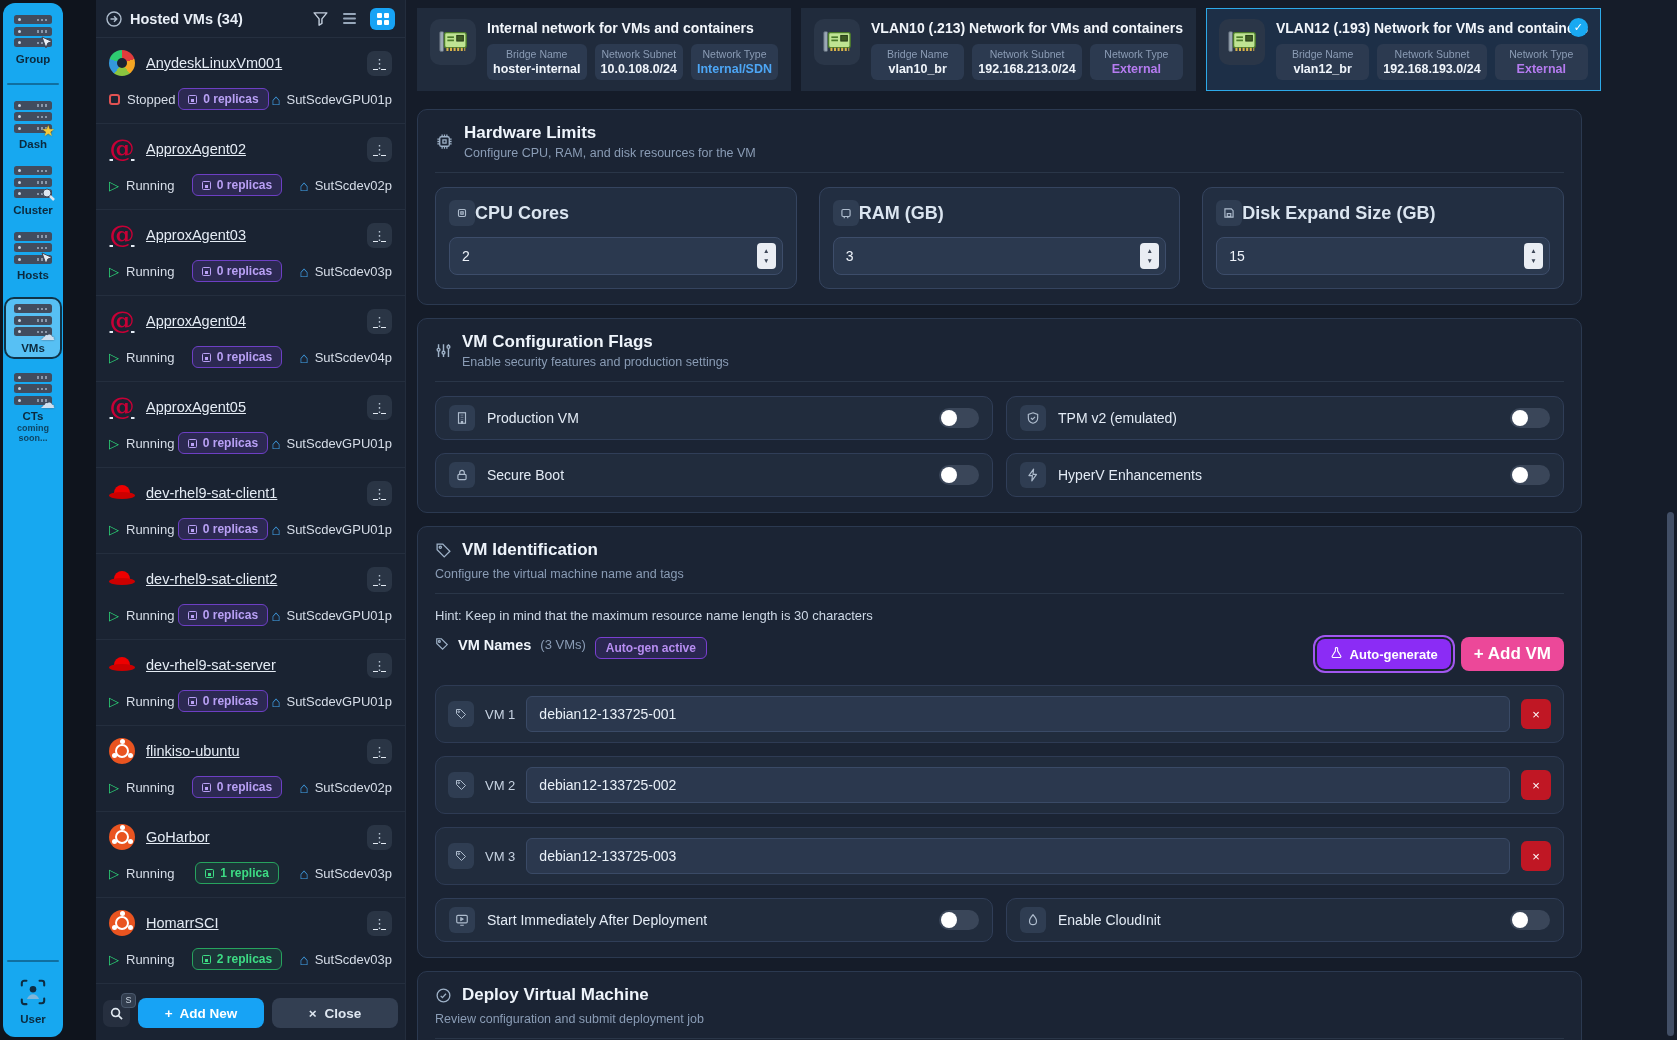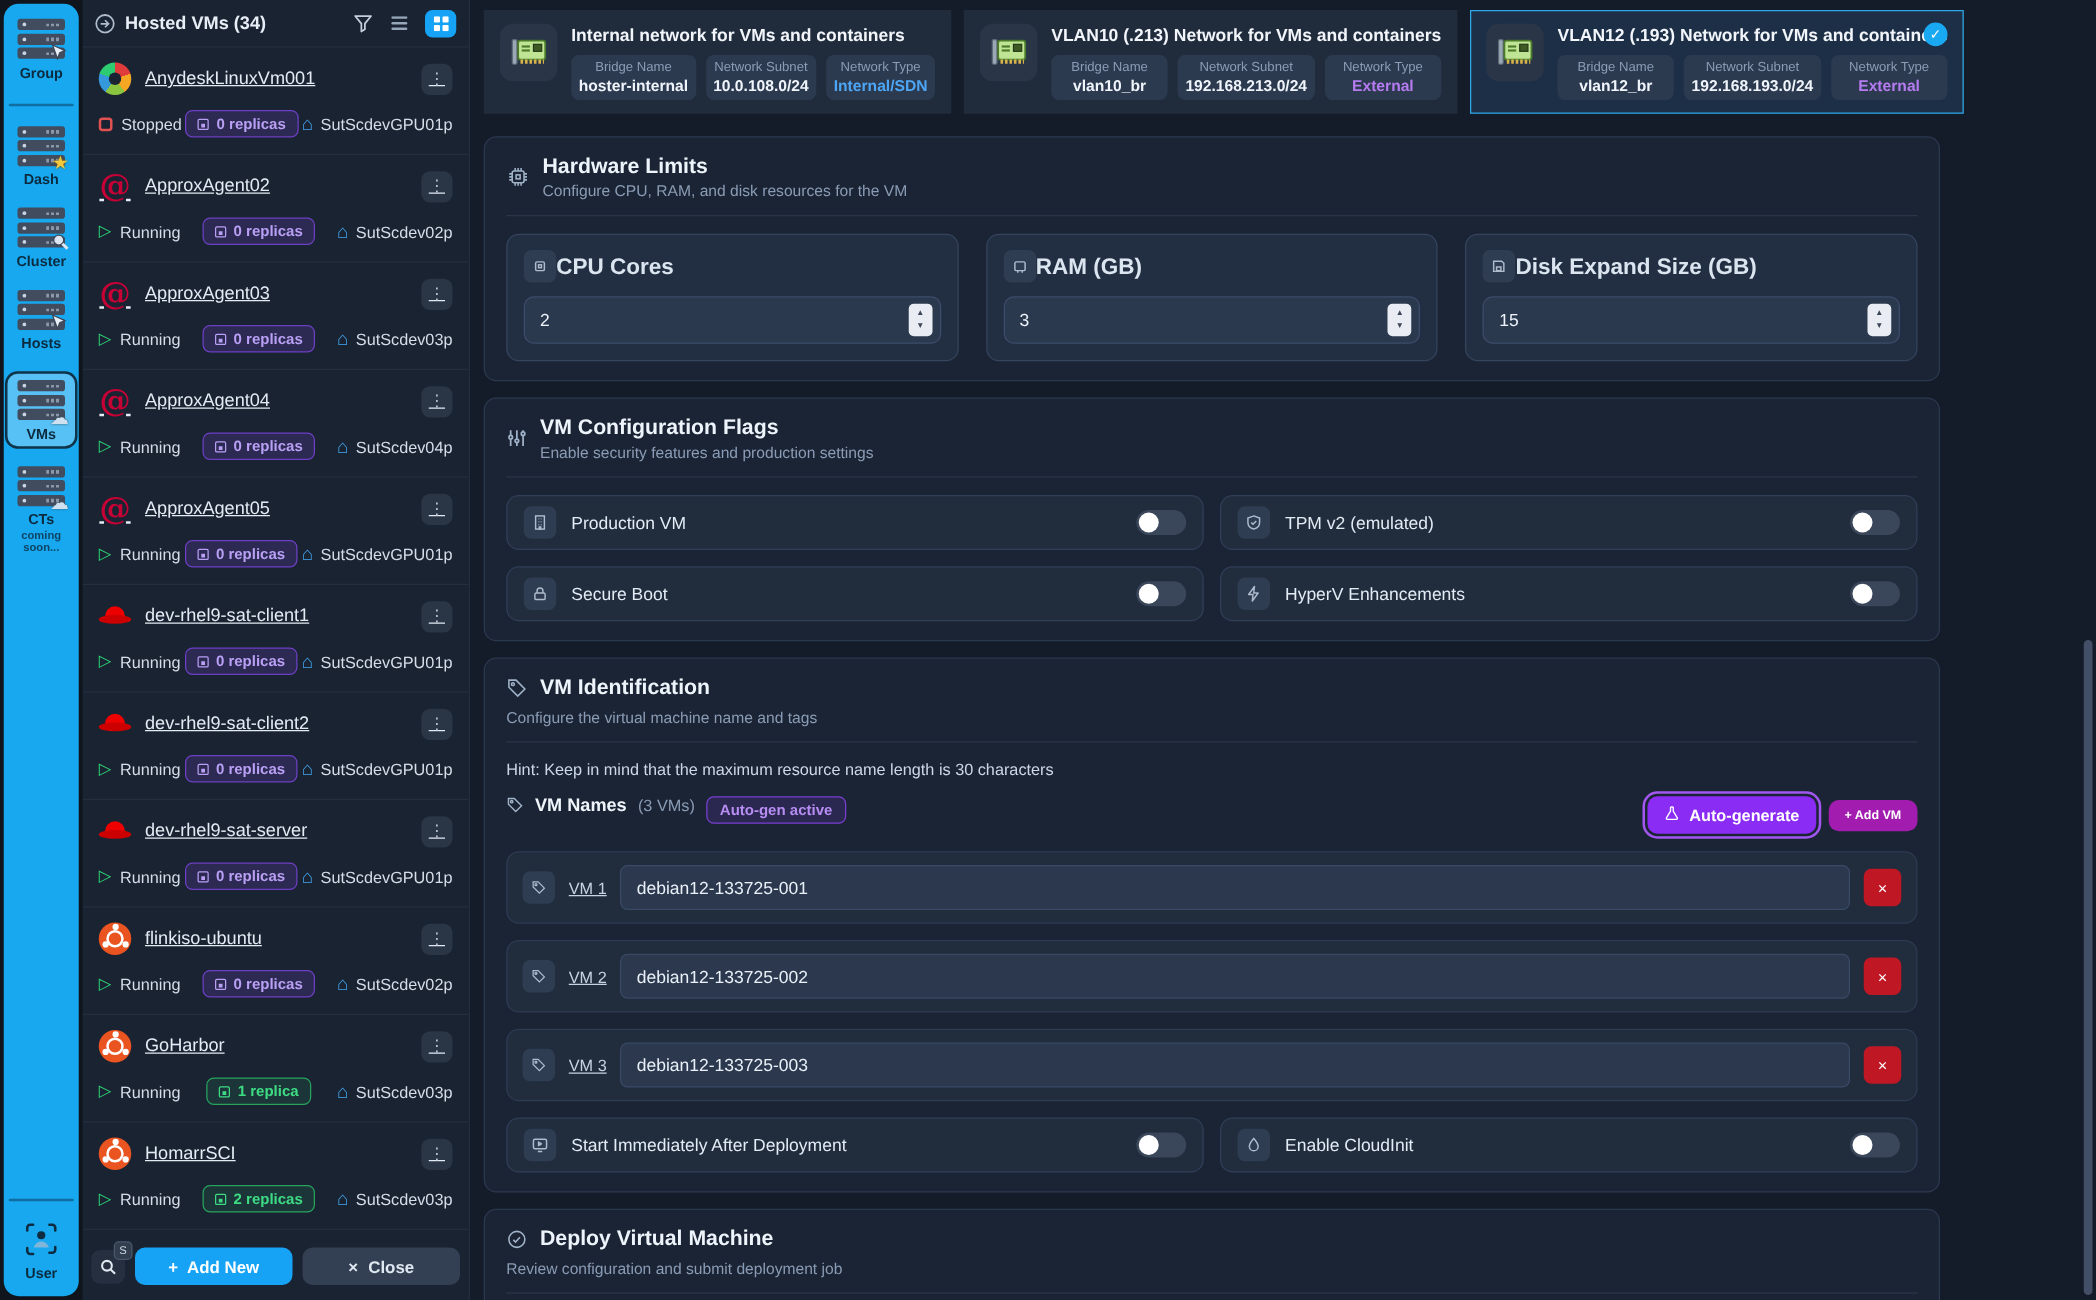--- a/index.html
+++ b/index.html
@@ -24,21 +24,21 @@
   
   .srv { width:38px; position:relative; }
   .srv i { display:block; height:9px; background:#414c5e; border-radius:2.5px; margin-bottom:2.5px; position:relative; }
   .srv i::before { content:""; position:absolute; left:4px; top:3px; width:3px; height:3px; border-radius:50%; background:#c9d4e2; }
   .srv i::after { content:""; position:absolute; right:4px; top:3.5px; width:11px; height:2.5px;
     background:repeating-linear-gradient(90deg,#8b98aa 0 2px,transparent 2px 4px); }
   .srv .ovl { position:absolute; right:-3px; bottom:-3px; line-height:1; }
   .ovl-star { font-size:15px; color:#f5c93c; text-shadow:0 0 2px #7a5c00; }
   .ovl-cloud { font-size:15px; color:#cfe0f0; text-shadow:0 0 2px #41566b; }
   
-  .vmlist { width:310px; height:1040px; background:#1a2332; flex:none; display:flex; flex-direction:column; border-right:1px solid #232d3d; }
+  .vmlist { width:310px; height:1040px; background:#1a2332; flex:none; display:flex; flex-direction:column; border-right:1px solid #232d3d;margin-left:30px; }
   .vml-head { height:38px; flex:none; display:flex; align-items:center; gap:8px; padding:0 10px; border-bottom:1px solid #252f3f; }
   .vml-title { font-size:14.5px; font-weight:700; color:#e8eef6; }
   .vml-head .spacer { margin-left:auto; }
   .viewbtn { width:25px; height:22px; border-radius:6px; display:flex; align-items:center; justify-content:center; cursor:pointer; }
   .viewbtn.active { background:#17a3f5; }
   .vml-items { flex:1; overflow:hidden; }
   .vm-item { padding:12px 13px 13px; border-bottom:1px solid #242e3e; }
   .vm-row1 { display:flex; align-items:center; gap:11px;text-decoration:underline; }
   .vm-name { font-size:14.5px; color:#e4ebf4; font-weight:500; }
   .kebab { margin-left:auto; width:25px; height:25px; background:#2a3545; border-radius:7px; color:#b6c3d2;
@@ -120,23 +120,23 @@
   .toggle::after { content:""; position:absolute; left:2px; top:2px; width:16px; height:16px; border-radius:50%; background:#fff; }
   
   .hint { font-size:13px; color:#cdd8e6; margin:2px 0 14px; }
   .names-head { display:flex; align-items:flex-start; gap:9px; margin:4px 0 14px; }
   .nh-title { font-size:14.5px; font-weight:700; color:#f0f5fb; }
   .nh-count { font-size:13px; color:#8a9cb5; }
   .autogen-badge { font-size:12px; font-weight:600; color:#b78df2; border:1px solid #7a3fd1; background:rgba(124,58,237,.16); padding:3px 10px; border-radius:6px; }
   .nh-actions { margin-left:auto; display:flex; gap:10px; align-items:center; }
   .btn-autogen { display:flex; align-items:center; gap:7px; padding:7px 13px; background:#8b2cf5; border:none; border-radius:8px;
     color:#fff; font-size:13px; font-weight:600; cursor:pointer; box-shadow:0 0 0 2px #1b2434, 0 0 0 4px #a257f0; font-family:inherit; }
-  .btn-addvm { padding:7px 13px; background:#a21caf; border:none; border-radius:8px; color:#fff; font-size:10px; font-weight:600; cursor:pointer; font-family:inherit; }
+  .btn-addvm { padding:7px 13px; background:#ec4899; border:none; border-radius:8px; color:#fff; font-size:17px; font-weight:600; cursor:pointer; font-family:inherit; }
   .vmrow { background:#212c3d; border:1px solid #2e3b54; border-radius:10px; padding:10px 12px; display:flex; align-items:center; gap:11px; margin-bottom:13px; }
-  .vmrow-lab { font-size:13px; color:#c7d3e2; flex:none;text-decoration:underline; }
+  .vmrow-lab { font-size:13px; color:#c7d3e2; flex:none; }
   .vmrow input { flex:1; height:36px; background:#2b384e; border:1px solid #3a4a66; border-radius:6px; color:#e9f0f8; font-size:14px; padding:0 12px; font-family:inherit; }
   .btn-del { width:30px; height:30px; background:#c01724; border:none; border-radius:6px; color:#fff; font-size:13px; cursor:pointer; flex:none; }
   
   .scroll-thumb { position:absolute; right:3px; top:512px; width:7px; height:524px; background:#424f66; border-radius:4px; cursor:pointer; }
 </style>
 </head>
 <body>
 
 <nav class="rail">
   <div class="rail-bg">

